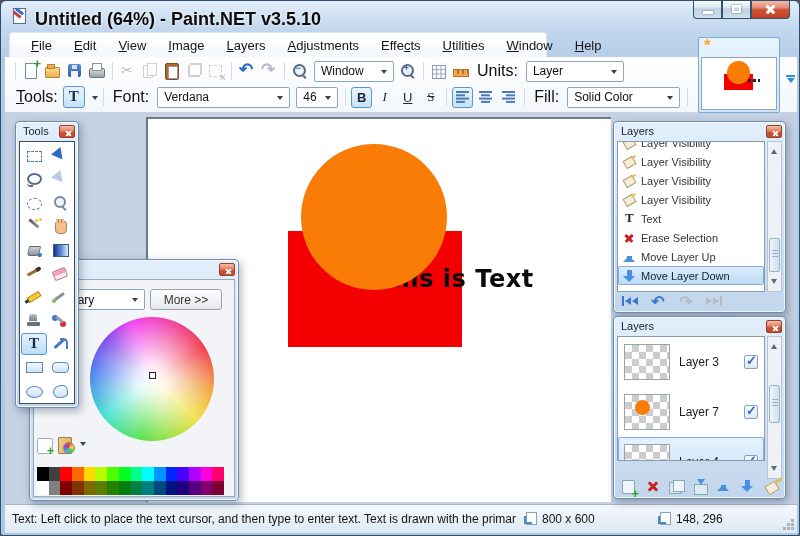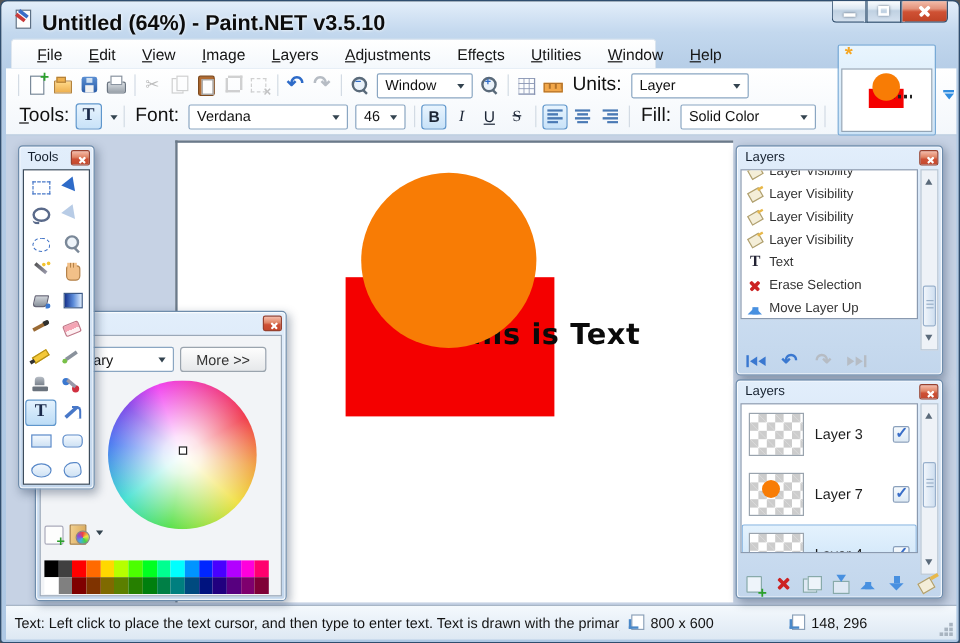--- a/index.html
+++ b/index.html
@@ -175,21 +175,21 @@
   .paletteicon-btn::after{content:"";position:absolute;right:0;bottom:0;width:10px;height:10px;border-radius:50%;border:1px solid #888;
     background:conic-gradient(#f04040,#f0e040,#48d048,#40b0e0,#9048d8,#f04040);}
   .pal-dda{position:absolute;left:46px;top:162px;width:0;height:0;border:3.5px solid transparent;border-top:4.5px solid #33434f;}
   .palette-grid{position:absolute;left:3px;top:187px;width:187px;height:28px;display:grid;
     grid-template-columns:repeat(16,1fr);grid-auto-rows:14px;}
   .swatch{width:100%;height:14px;}
 
   
   .hist-win{left:612px;top:120px;width:173px;height:192px;z-index:10;}
   .panel-body{position:absolute;left:3px;top:19px;right:20px;background:#fff;border:1px solid #8a9ab0;overflow:hidden;}
-  .hist-body{height:125px;}
+  .hist-body{height:151px;}
   .h-item{display:flex;align-items:center;height:19px;padding-left:3px;font-size:11px;color:#333;border:1px solid transparent;}
   .h-item:first-child{margin-top:-9px;}
   .h-item.selected{background:linear-gradient(180deg,#dcecfb,#bcdaf4);border:1px solid #84aede;border-radius:2px;color:#10202e;}
   .hico{position:relative;width:15px;height:14px;margin-right:4px;flex:none;}
   .hi-visibility::before{content:"";position:absolute;left:2px;top:3px;width:9px;height:7px;background:#f4eed8;border:1px solid #b0a070;transform:rotate(-30deg);}
   .hi-visibility::after{content:"";position:absolute;right:1px;top:1px;width:5px;height:2px;background:#e8b84a;transform:rotate(-30deg);}
   .hi-erase{--xc:#cc2222;} .hi-erase::before,.hi-erase::after{left:2px;top:6px;width:10px;height:2.6px;}
   .hi-text::before{content:"T";position:absolute;left:3px;top:-2px;font-family:"Liberation Serif",serif;font-weight:bold;font-size:13px;color:#223;}
   .barrow{position:relative;}
   .barrow.up::before{content:"";position:absolute;left:1px;top:0;border:6px solid transparent;border-bottom:6px solid #4890e0;}
@@ -597,20 +597,24 @@
           <span class="h-label">Text</span>
         </div>
         <div class="h-item">
           <span class="hico xm hi-erase"></span>
           <span class="h-label">Erase Selection</span>
         </div>
         <div class="h-item">
           <span class="hico barrow up"></span>
           <span class="h-label">Move Layer Up</span>
         </div>
+        <div class="h-item selected">
+          <span class="hico barrow down"></span>
+          <span class="h-label">Move Layer Down</span>
+        </div>
       </div>
     <div class="vscroll hist-scroll">
       <span class="scr-arrow scr-up"></span>
       <div class="scr-thumb" style="top:96px;height:34px"></div>
       <span class="scr-arrow scr-down"></span>
     </div>
     <div class="hnav">
       <div class="nbtn" style="--nc:#3a78d0">
           <span class="nbar"></span>
           <span class="tri-l"></span>

